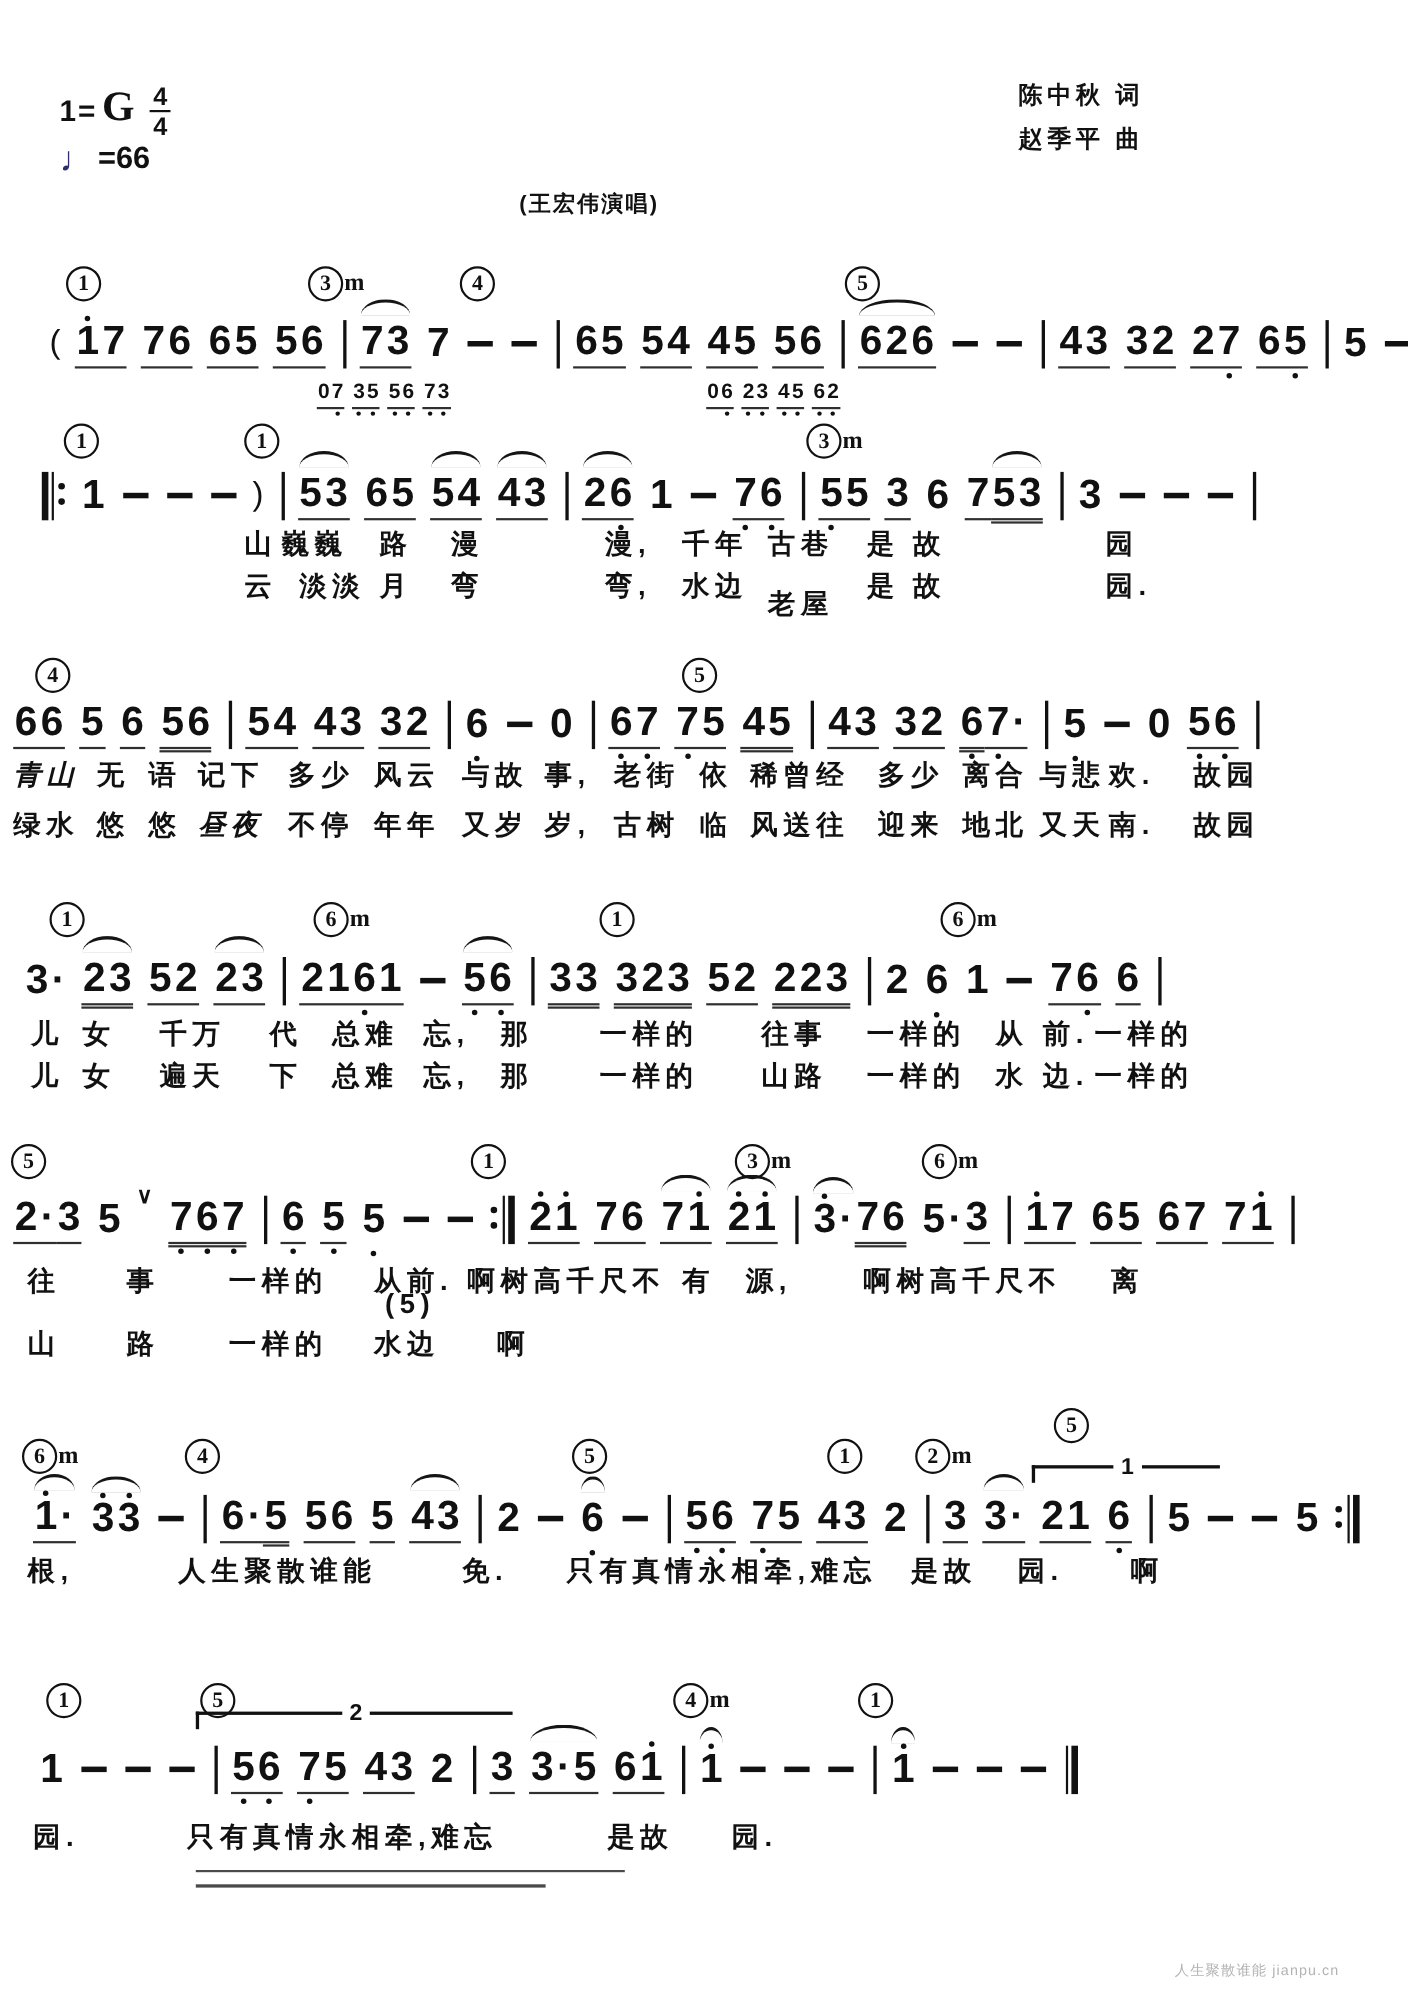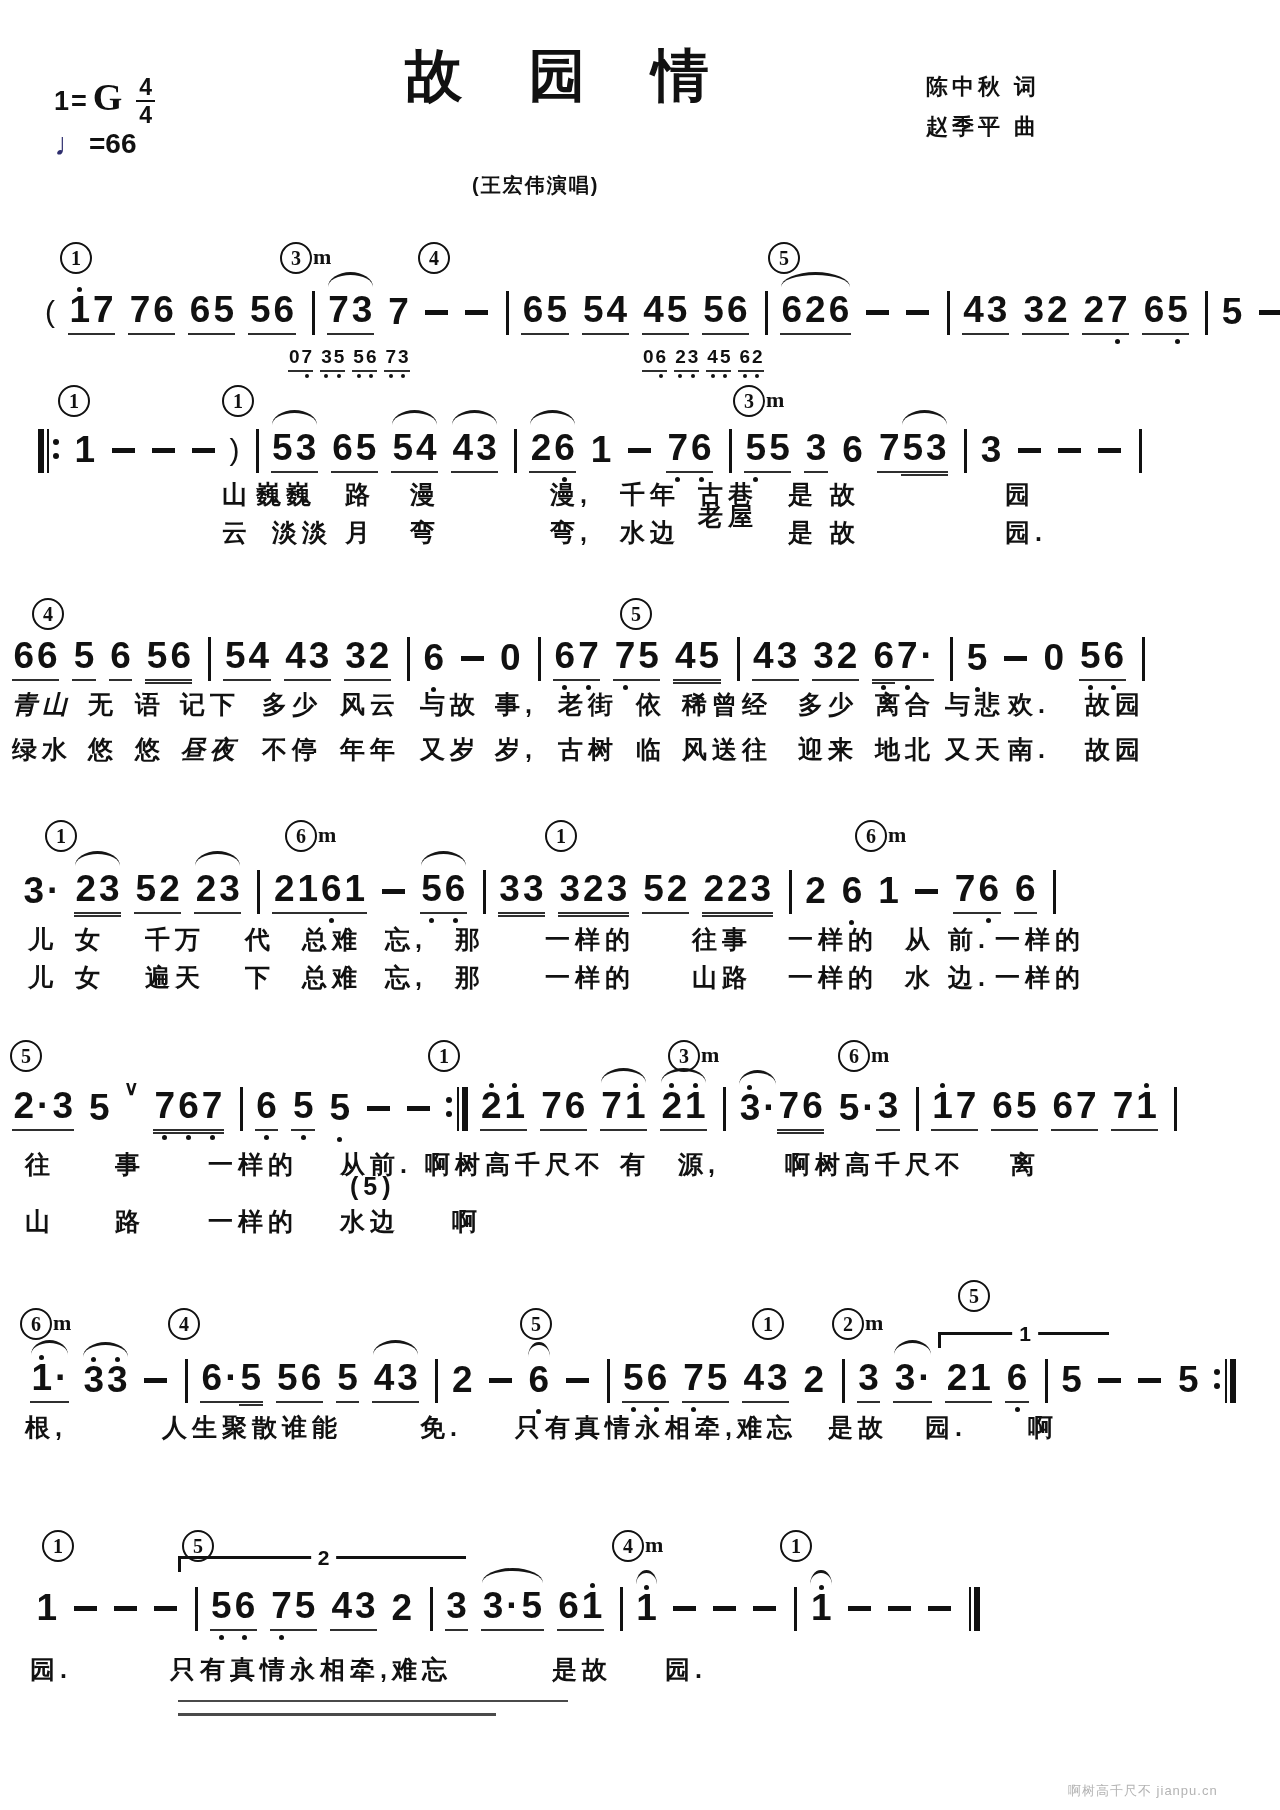--- a/index.html
+++ b/index.html
@@ -73,21 +73,20 @@
     <span class="kletter">G</span>
     <span class="frac">
       <span class="ft">4</span>
       <span class="fb">4</span>
     </span>
   </div>
   <div class="tempo">
     <span class="tnote">♩</span>
     <span>=66</span>
   </div>
-  <div class="title">故 园 情</div>
   <div class="cred c1">陈中秋  词</div>
   <div class="cred c2">赵季平  曲</div>
   <div class="perf">(王宏伟演唱)</div>
 
   <div id="score">
       <div class="noterow" style="left: 45px; top: 287px;"><span class="tk paren">(</span><span class="tk n u1"><span class="dg">1<b class="hd"></b></span><span class="dg">7</span></span><span class="tk n u1"><span class="dg">7</span><span class="dg">6</span></span><span class="tk n u1"><span class="dg">6</span><span class="dg">5</span></span><span class="tk n u1"><span class="dg">5</span><span class="dg">6</span></span><span class="tk bar"></span><span class="tk n u1 s"><span class="dg">7</span><span class="dg">3</span></span><span class="tk n"><span class="dg">7</span></span><span class="tk dash"></span><span class="tk dash"></span><span class="tk bar"></span><span class="tk n u1"><span class="dg">6</span><span class="dg">5</span></span><span class="tk n u1"><span class="dg">5</span><span class="dg">4</span></span><span class="tk n u1"><span class="dg">4</span><span class="dg">5</span></span><span class="tk n u1"><span class="dg">5</span><span class="dg">6</span></span><span class="tk bar"></span><span class="tk n u1 s"><span class="dg">6</span><span class="dg">2</span><span class="dg">6</span></span><span class="tk dash"></span><span class="tk dash"></span><span class="tk bar"></span><span class="tk n u1"><span class="dg">4</span><span class="dg">3</span></span><span class="tk n u1"><span class="dg">3</span><span class="dg">2</span></span><span class="tk n u1"><span class="dg">2</span><span class="dg">7<b class="ld"></b></span></span><span class="tk n u1"><span class="dg">6</span><span class="dg">5<b class="ld"></b></span></span><span class="tk bar"></span><span class="tk n"><span class="dg">5</span></span><span class="tk dash"></span></div>
       <div class="noterow" style="left: 38px; top: 425px;"><span class="tk rep">
           <i class="bthick"></i>
           <i class="bthin"></i>
           <i class="bdots"></i>
@@ -209,21 +208,21 @@
       <span class="lyr" style="left: 698px; top: 478px;">古巷</span>
       <span class="lyr" style="left: 788px; top: 478px;">是</span>
       <span class="lyr" style="left: 830px; top: 478px;">故</span>
       <span class="lyr" style="left: 1005px; top: 478px;">园</span>
       <span class="lyr" style="left: 222px; top: 516px;">云</span>
       <span class="lyr" style="left: 272px; top: 516px;">淡淡</span>
       <span class="lyr" style="left: 345px; top: 516px;">月</span>
       <span class="lyr" style="left: 410px; top: 516px;">弯</span>
       <span class="lyr" style="left: 550px; top: 516px;">弯,</span>
       <span class="lyr" style="left: 620px; top: 516px;">水边</span>
-      <span class="lyr" style="left: 698px; top: 500px;">老屋</span>
+      <span class="lyr" style="left: 698px; top: 532px;">老屋</span>
       <span class="lyr" style="left: 788px; top: 516px;">是</span>
       <span class="lyr" style="left: 830px; top: 516px;">故</span>
       <span class="lyr" style="left: 1005px; top: 516px;">园.</span>
       <span class="lyr" style="left: 12px; top: 688px; font-style: italic;">青山</span>
       <span class="lyr" style="left: 88px; top: 688px;">无</span>
       <span class="lyr" style="left: 135px; top: 688px;">语</span>
       <span class="lyr" style="left: 180px; top: 688px;">记下</span>
       <span class="lyr" style="left: 262px; top: 688px;">多少</span>
       <span class="lyr" style="left: 340px; top: 688px;">风云</span>
       <span class="lyr" style="left: 420px; top: 688px;">与故</span>
@@ -307,14 +306,14 @@
       <div class="ending" style="left: 938px; top: 1332px; width: 168px;">
         <span class="elab">1</span>
       </div>
       <div class="ending" style="left: 178px; top: 1556px; width: 285px;">
         <span class="elab">2</span>
       </div>
       <div class="mark" style="left: 178px; top: 1700px; width: 390px; height: 2px;"></div>
       <div class="mark" style="left: 178px; top: 1713px; width: 318px; height: 3px;"></div>
     </div>
 
-  <div class="wm">啊树高千尺不 jianpu.cn</div>
+  <div class="wm">人生聚散谁能 jianpu.cn</div>
 </div>
 
 </body></html>

